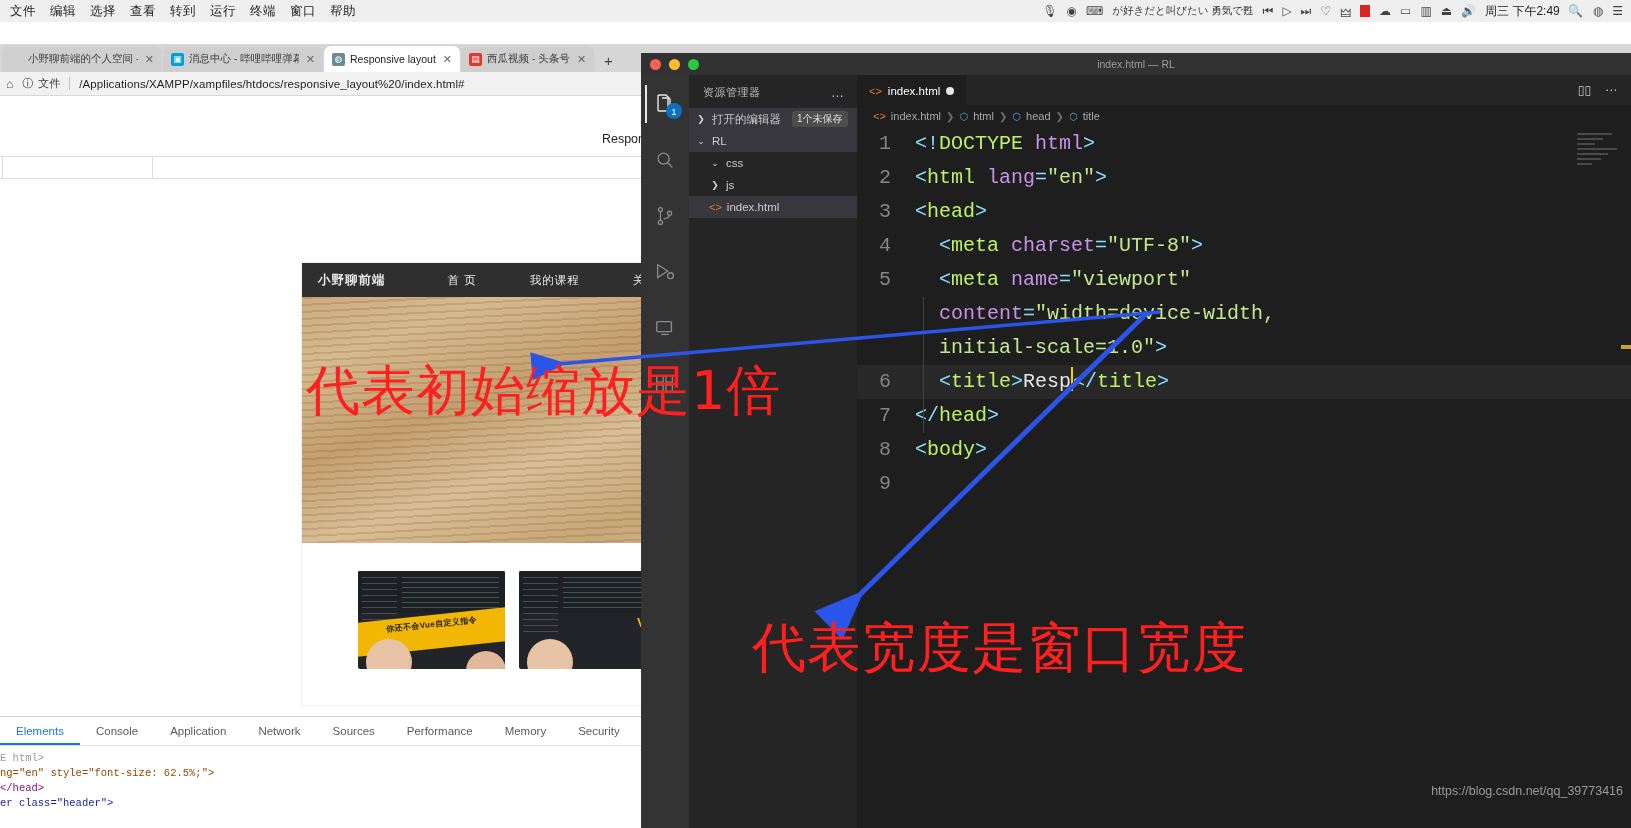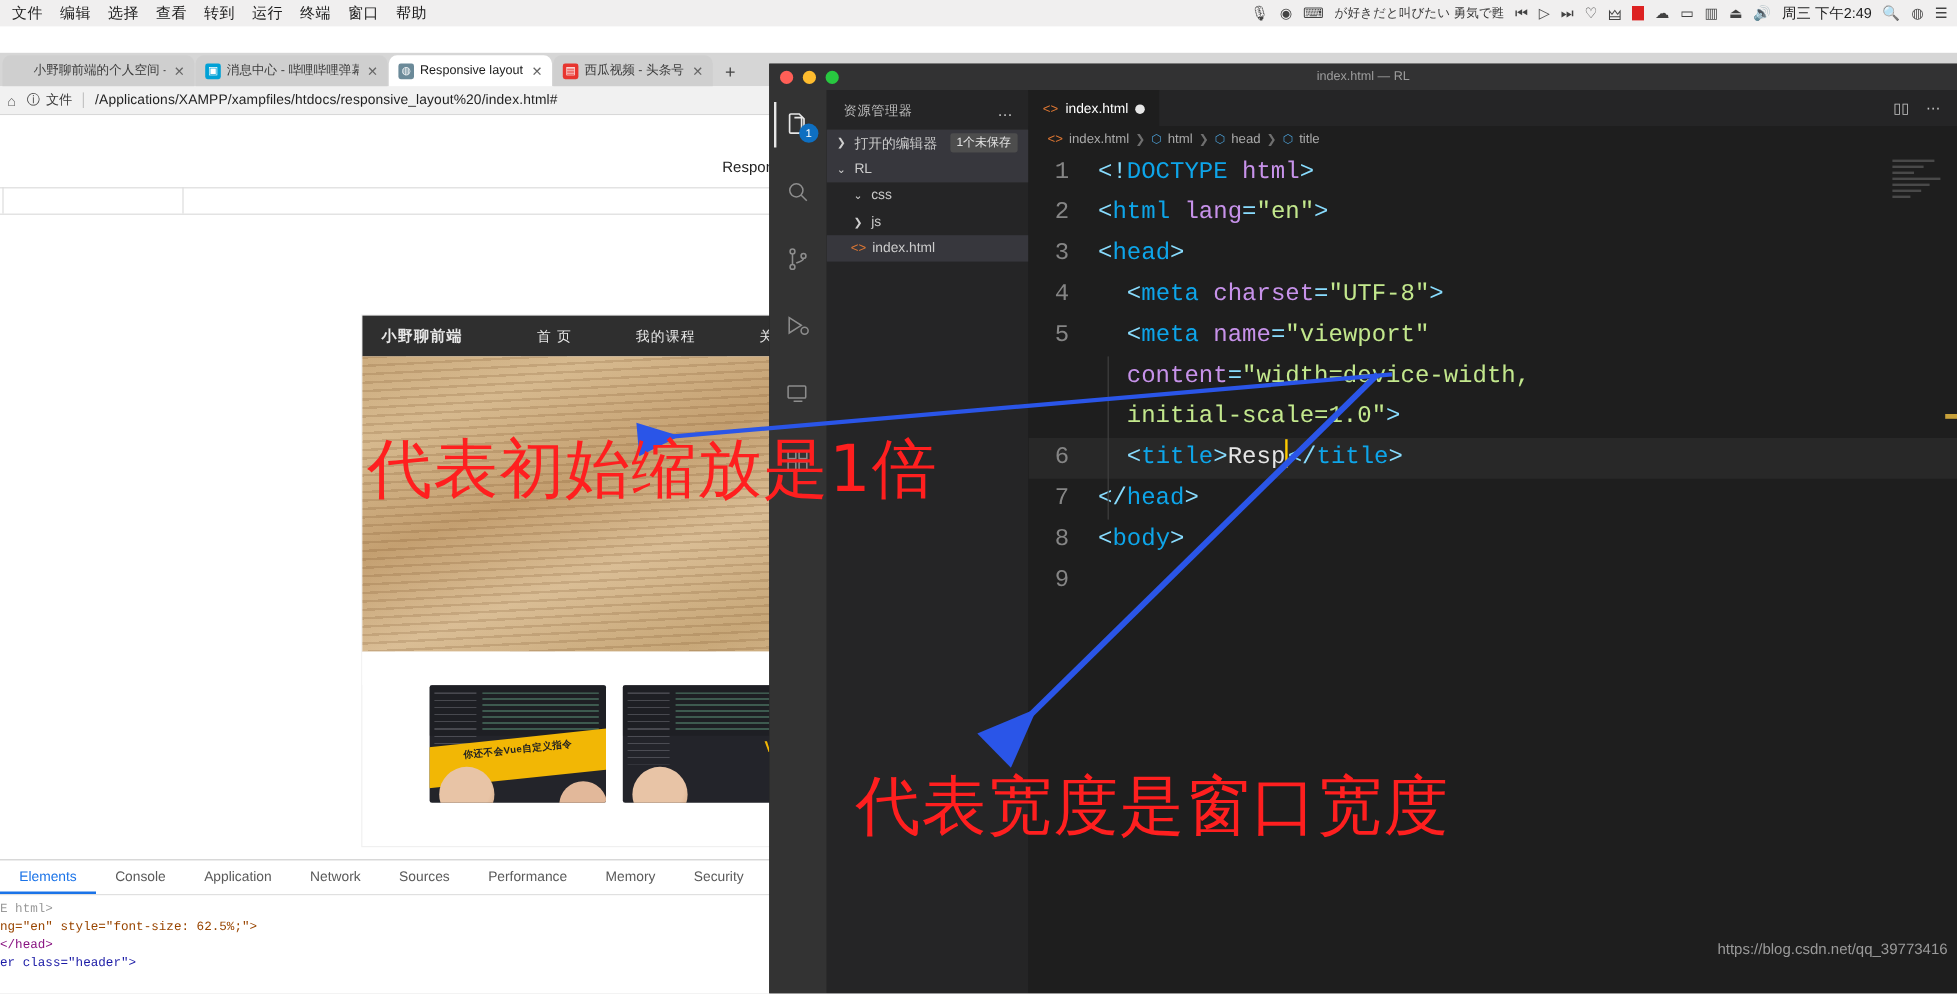--- a/index.html
+++ b/index.html
@@ -169,21 +169,21 @@
   .etab .dirty { width: 8px; height: 8px; border-radius: 50%; background: #e7e7e7; }
   .etab-actions { margin-left: auto; display: flex; gap: 14px; padding-right: 14px; color: #c5c5c5; font-size: 12px; }
   .breadcrumb { height: 22px; display: flex; align-items: center; gap: 5px; padding-left: 16px; font-size: 11px; color: #a9a9a9; }
   .bc-sep { color: #6f6f6f; font-size: 10px; }
   .bc-cube { color: #4b9fd6; font-size: 10px; }
   .codearea { flex: 1; position: relative; overflow: hidden; font-family: "Liberation Mono", "DejaVu Sans Mono", monospace; }
   .cline { display: flex; align-items: flex-start; height: 34px; font-size: 20px; line-height: 34px; }
   .cline.hl { background: #282828; }
   .lnum { width: 58px; text-align: right; color: #858585; padding-right: 24px; flex: none; font-size: 20px; }
   .ctext { white-space: pre; }
-  .t-tag { color: #0ea5e9; }
+  .t-tag { color: #bef264; }
   .t-punc { color: #89ddff; }
   .t-attr { color: #c792ea; }
   .t-str { color: #c3e88d; }
   .t-txt { color: #e5e5e5; }
   .t-eq { color: #89ddff; }
   .indent-guide { position: absolute; left: 66px; width: 1px; background: #404040; }
   .cursor { display: inline-block; width: 2px; height: 24px; background: #ffcc00; vertical-align: -4px; }
   .minimap { position: absolute; right: 10px; top: 6px; width: 44px; height: 70px; opacity: .55; }
   .mm-line { height: 2px; margin-bottom: 3px; background: #6d6d6d; }
   .vs-scroll-mark { position: absolute; right: 0; top: 218px; width: 10px; height: 4px; background: #c8a13a; }
@@ -193,21 +193,21 @@
   }
 
   
   .anno-svg { position: absolute; left: 0; top: 0; width: 1631px; height: 828px; z-index: 50; pointer-events: none; }
   .anno-text {
     position: absolute; color: #ff1f1f; font-size: 54px; z-index: 51;
     font-family: "DejaVu Sans", "Liberation Sans", sans-serif; white-space: nowrap;
     letter-spacing: 1px;
   }
   #anno1 { left: 306px; top: 355px; }
-  #anno2 { left: 713px; top: 612px; margin-top: 24px; }
+  #anno2 { left: 752px; top: 612px; }
 </style>
 </head>
 <body>
 
 <div id="root">
 
   <div class="chrome">
 
     <div class="chrome-tabstrip" id="tabstrip">
         <div class="tab">

